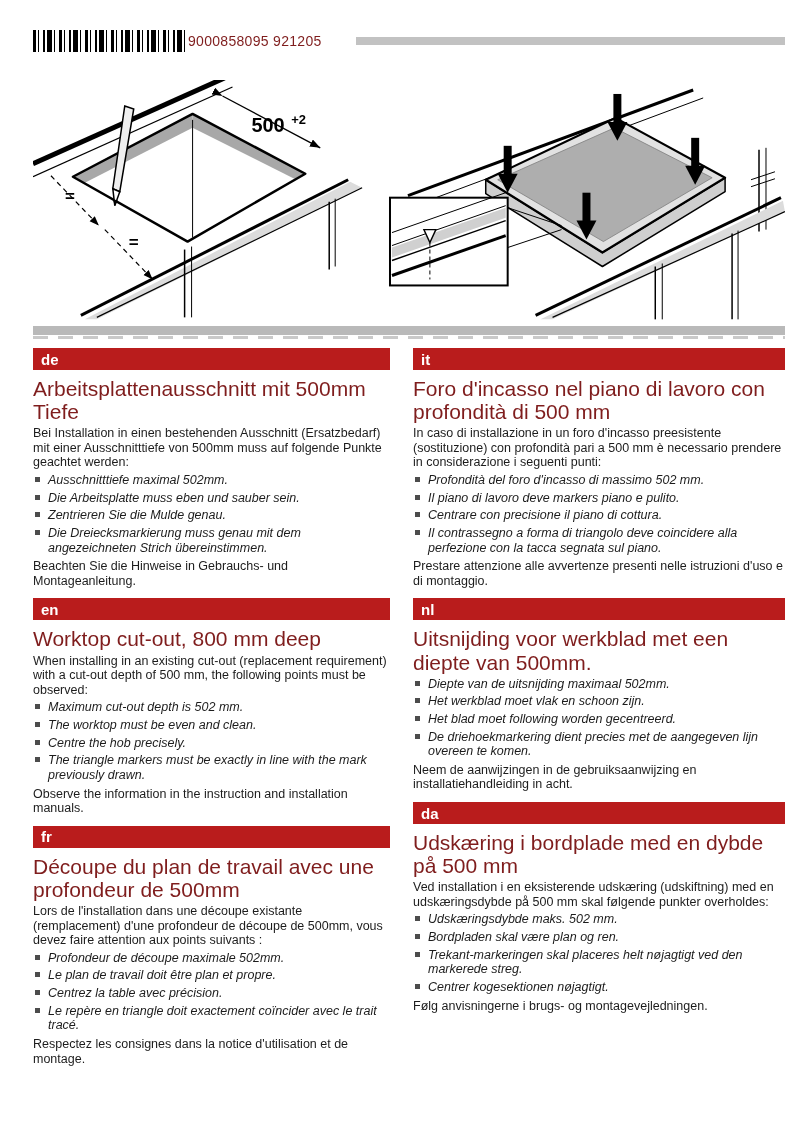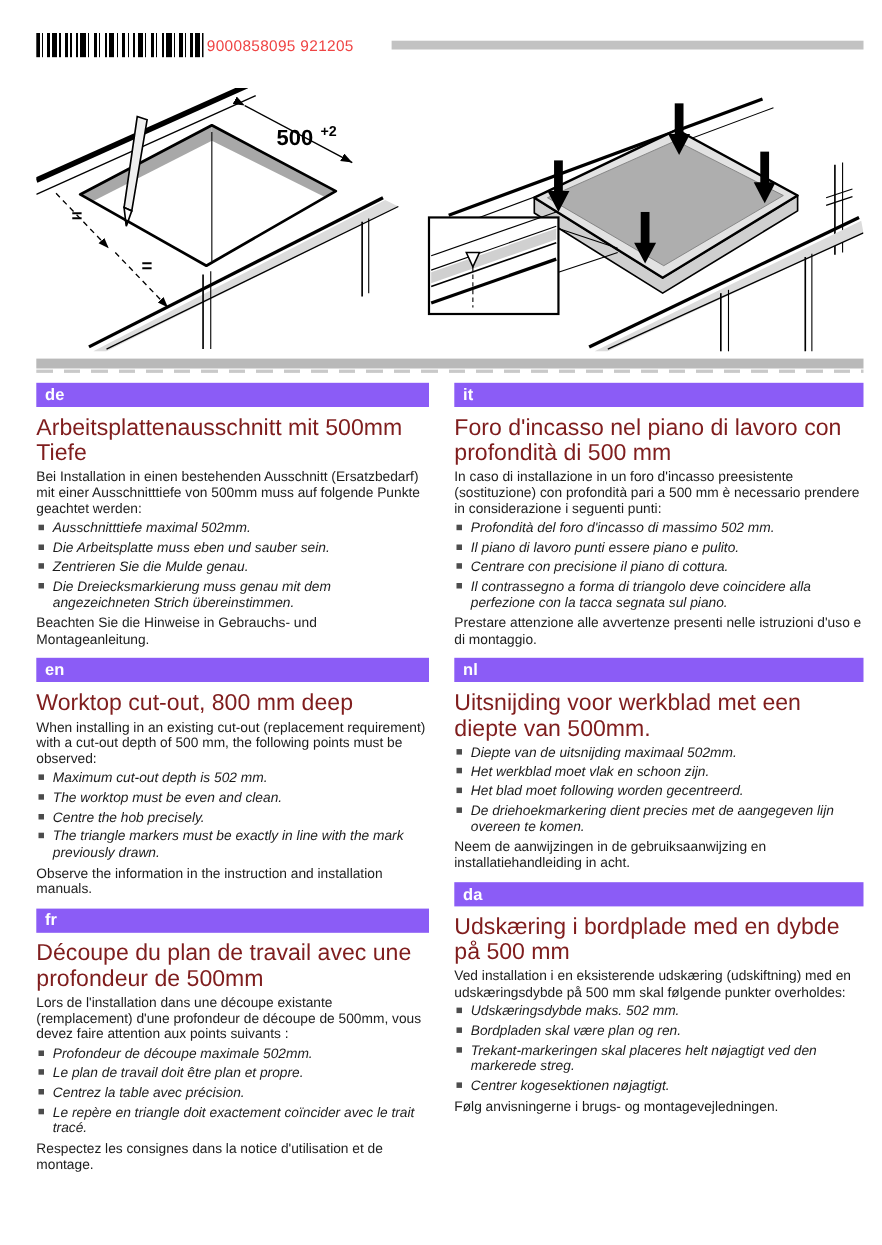--- a/index.html
+++ b/index.html
@@ -8,41 +8,41 @@
   .page { position:relative; width:802px; height:1132px; background:#fff; overflow:hidden;
           padding:30px 17px 0 33px; }
 
   
   .topbar { display:flex; align-items:flex-start; height:24px; }
   .barcode { width:152px; height:22px;
     background:repeating-linear-gradient(90deg,
       #000 0 3px, #fff 3px 5px, #000 5px 6px, #fff 6px 10px,
       #000 10px 12px, #fff 12px 14px, #000 14px 19px, #fff 19px 21px,
       #000 21px 22px, #fff 22px 26px); }
-  .barcode-text { font-size:14px; letter-spacing:.3px; color:#ef4444; margin-left:3px; padding-top:3px; }
+  .barcode-text { font-size:14px; letter-spacing:.3px; color:#7f1d1d; margin-left:3px; padding-top:3px; }
   .top-rule { flex:1; height:8px; background:#c2c2c2; margin-left:34px; margin-top:7px; }
 
   
   .figures { display:flex; margin-top:26px; height:240px;align-items:center; }
   .fig { display:block; }
   .fig-left { width:358px; }
   .fig-right { width:400px; margin-left:-4px; }
 
   
   .full-sep { margin-top:6px; height:9px; background:#b9b9b9; position:relative; }
   .full-sep::after { content:""; position:absolute; left:0; right:0; bottom:-4px; height:3px;
     background:repeating-linear-gradient(90deg,#c9c9c9 0 15px, transparent 15px 25px); }
 
   
   .columns { display:flex; margin-top:3px; }
   .col-left  { width:357px; margin-right:23px; }
   .col-right { width:372px; }
 
   .lang-section { margin-top:10px; }
-  .lang-bar { height:22px; background:#8b5cf6; display:flex; align-items:center; }
+  .lang-bar { height:22px; background:#b91c1c; display:flex; align-items:center; }
   .lang-bar span { color:#fff; font-weight:bold; font-size:15px; padding-left:8px; }
   .sec-title { font-size:21px; font-weight:normal; line-height:1.1; margin:7px 0 3px; color:#7f1d1d; }
   .sec-intro, .sec-outro { font-size:12.5px; line-height:1.17; }
   .sec-outro { margin-top:2px; }
   .blist { list-style:none; margin:3px 0 4px; }
   .blist li { display:flex; font-size:12.5px; line-height:1.17; margin:3px 0; }
   .sq { flex:0 0 5px; width:5px; height:5px; background:#4c4c4c; margin:4px 8px 0 2px; }
   .li-text { flex:1;font-style:italic; }
 </style>
 </head>
@@ -245,21 +245,21 @@
           </div>
         <h2 class="sec-title">Foro d'incasso nel piano di lavoro con profondità di 500 mm</h2>
         <p class="sec-intro">In caso di installazione in un foro d'incasso preesistente (sostituzione) con profondità pari a 500 mm è necessario prendere in considerazione i seguenti punti:</p>
         <ul class="blist">
           <li>
               <span class="sq"></span>
               <span class="li-text">Profondità del foro d'incasso di massimo 502 mm.</span>
             </li>
           <li>
               <span class="sq"></span>
-              <span class="li-text">Il piano di lavoro punti essere piano e pulito.</span>
+              <span class="li-text">Il piano di lavoro deve markers piano e pulito.</span>
             </li>
           <li>
               <span class="sq"></span>
               <span class="li-text">Centrare con precisione il piano di cottura.</span>
             </li>
           <li>
               <span class="sq"></span>
               <span class="li-text">Il contrassegno a forma di triangolo deve coincidere alla perfezione con la tacca segnata sul piano.</span>
             </li>
         </ul>

